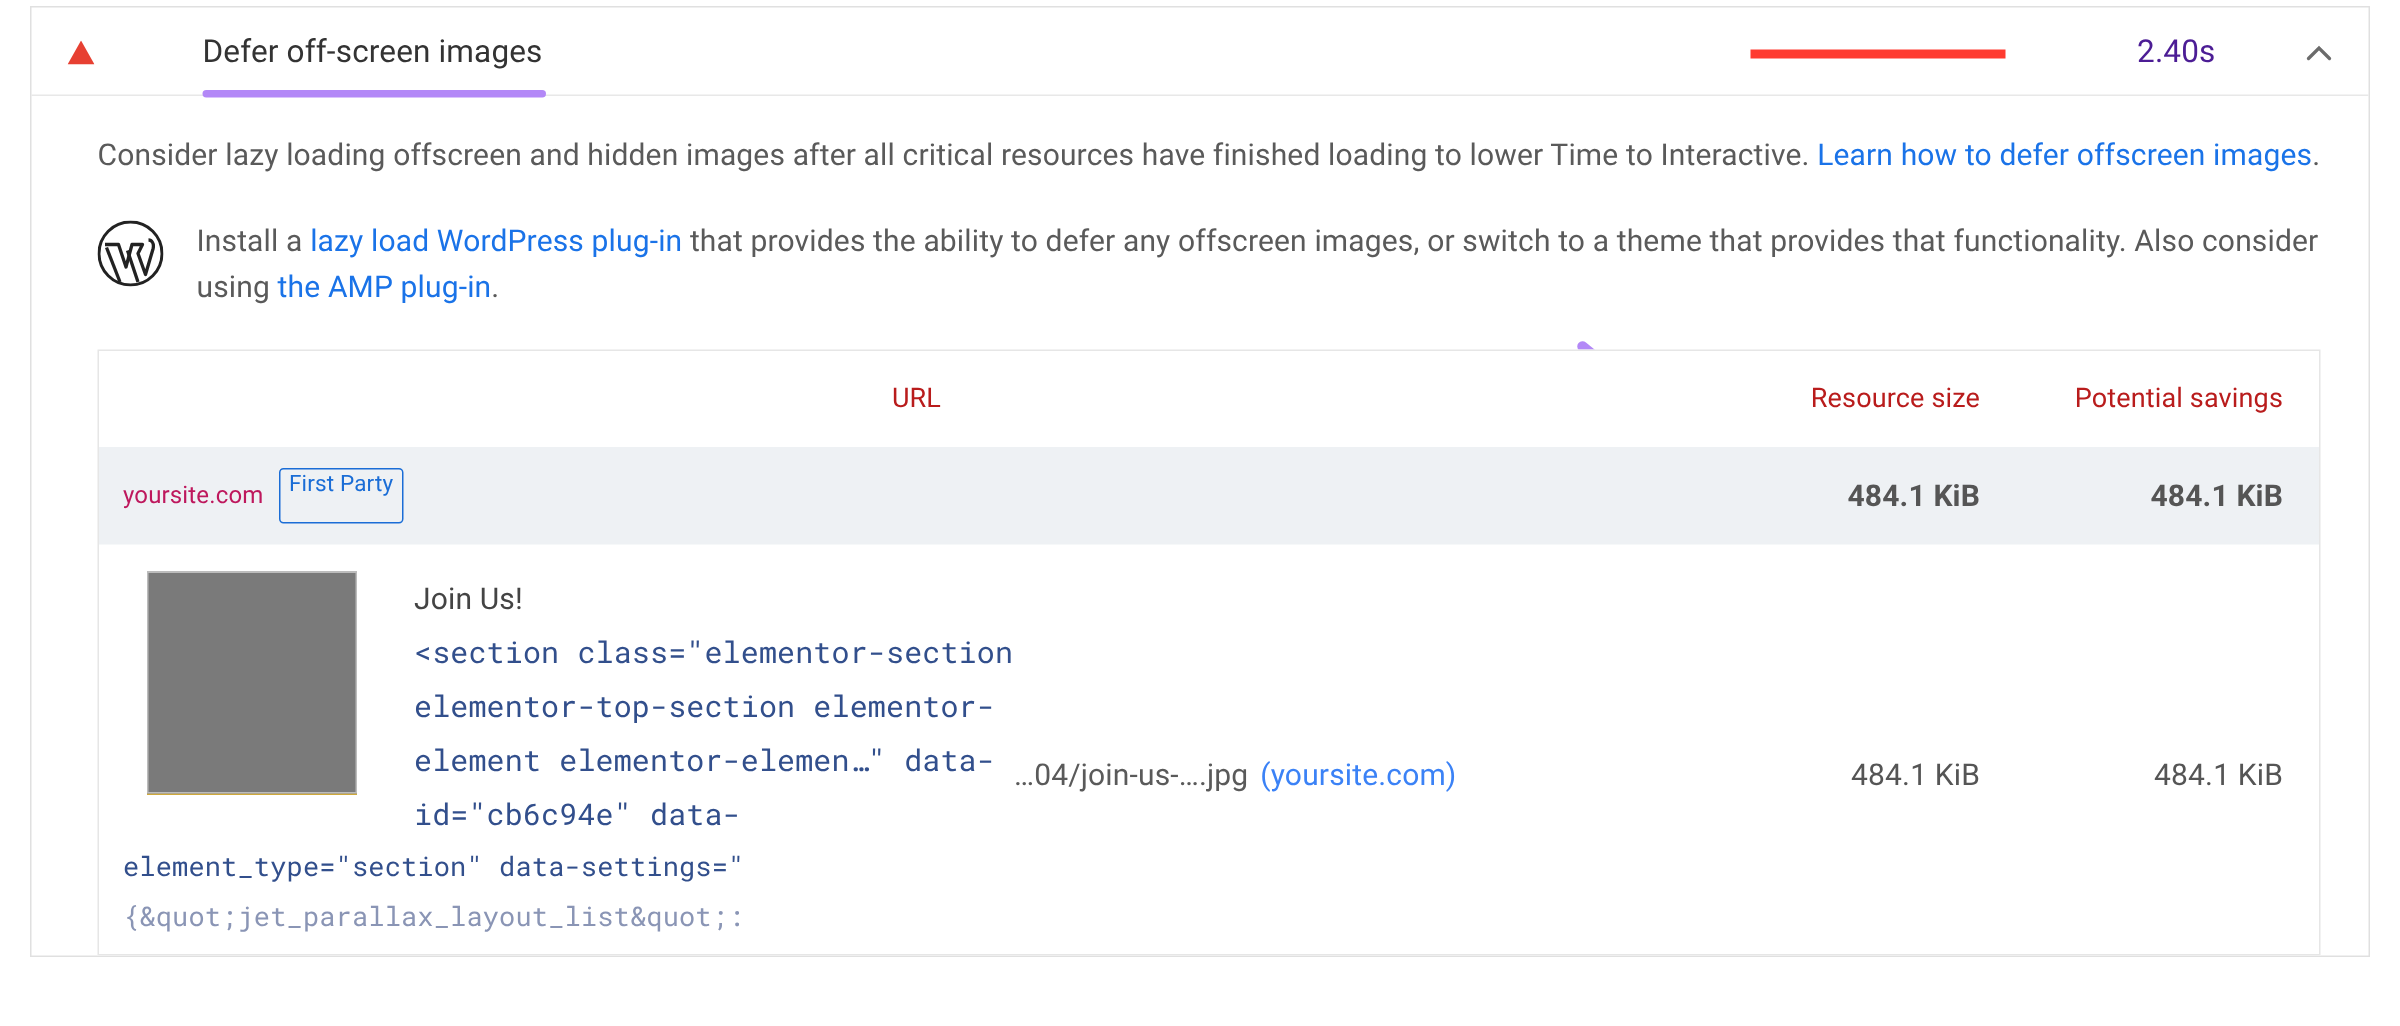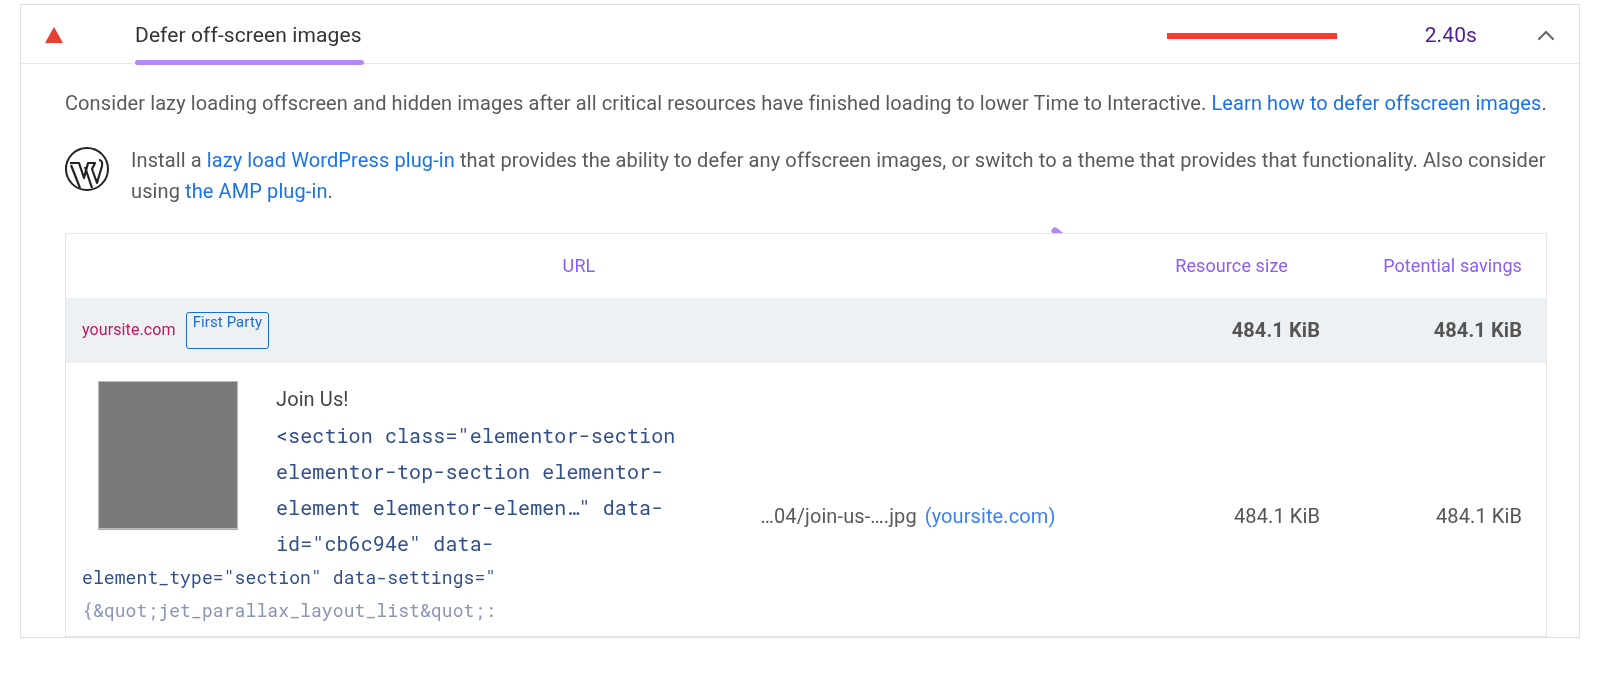--- a/index.html
+++ b/index.html
@@ -70,23 +70,22 @@
   .table-wrap { position: relative; margin-top: 8px; }
   .table {
     border: 1px solid #e6e6e6;
     background: #fff;
     position: relative;
   }
   .thead {
     display: flex;
     align-items: center;
     padding: 18px 16px 18px 16px;
-    color: #8b5cf6;
+    color: #b91c1c;
     font-size: 18px;
-    gap: 32px;
   }
   .col-url { flex: 1; text-align: center; }
   .col-size { width: 190px; text-align: right; padding-right: 10px; }
   .col-save { width: 200px; text-align: right; padding-right: 8px; }
 
   .grp-row {
     display: flex;
     align-items: center;
     background: #eef1f4;
     padding: 14px 16px;
@@ -115,21 +114,21 @@
     flex: 0 0 140px;
   }
   .code-block {
     flex: 0 0 400px;
     font-family: "Roboto Mono", Menlo, Consolas, monospace;
     font-size: 20px;
     line-height: 1.8;
     color: #324f8c;
   }
   .code-block .plain { color: #444; font-family: Roboto, Arial, sans-serif; }
-  .mid { flex: 1; display:flex; align-items:center; justify-content:center; padding-top: 120px; color:#5a5a5a; }
+  .mid { flex: 1; display:flex; align-items:center; justify-content:flex-start; padding-top: 120px; color:#5a5a5a; }
   .mid .dim { color: #3b82f6; margin-left: 8px; }
   .col-rs { width: 190px; text-align: right; padding-top: 120px; color:#555; padding-right:10px; }
   .col-ps { width: 200px; text-align: right; padding-top: 120px; color:#555; padding-right:8px; }
 
   .overflow-code {
     padding: 0 16px 10px 16px;
     font-family: "Roboto Mono", Menlo, Consolas, monospace;
     font-size: 18px;
     line-height: 1.8;
     color: #324f8c;

